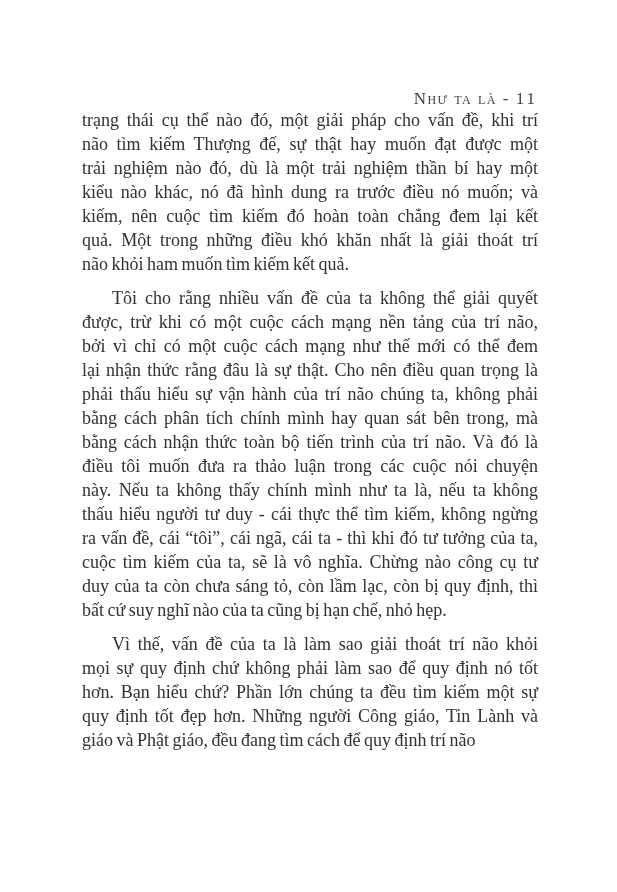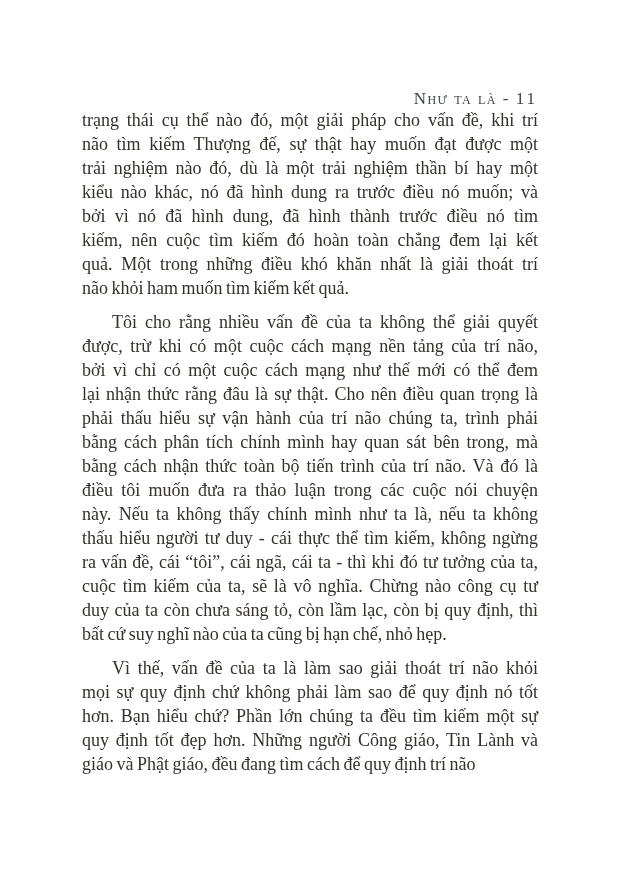--- a/index.html
+++ b/index.html
@@ -61,31 +61,30 @@
 <div class="page">
   <div class="running-header">
     <span>Như ta là</span><span> - </span><span class="pageno">11</span>
   </div>
   <div class="body-text">
       <div class="para">
         <div class="line">trạng thái cụ thể nào đó, một giải pháp cho vấn đề, khi trí</div>
         <div class="line">não tìm kiếm Thượng đế, sự thật hay muốn đạt được một</div>
         <div class="line">trải nghiệm nào đó, dù là một trải nghiệm thần bí hay một</div>
         <div class="line">kiểu nào khác, nó đã hình dung ra trước điều nó muốn; và</div>
-        <div class="line">bởi vì nó đã hình dung, đã hình thành trước điều nó tìm</div>
         <div class="line">kiếm, nên cuộc tìm kiếm đó hoàn toàn chẳng đem lại kết</div>
         <div class="line">quả. Một trong những điều khó khăn nhất là giải thoát trí</div>
         <div class="line para-last">não khỏi ham muốn tìm kiếm kết quả.</div>
       </div>
       <div class="para">
         <div class="line indent">Tôi cho rằng nhiều vấn đề của ta không thể giải quyết</div>
         <div class="line">được, trừ khi có một cuộc cách mạng nền tảng của trí não,</div>
         <div class="line">bởi vì chỉ có một cuộc cách mạng như thế mới có thể đem</div>
         <div class="line">lại nhận thức rằng đâu là sự thật. Cho nên điều quan trọng là</div>
-        <div class="line">phải thấu hiểu sự vận hành của trí não chúng ta, trình phải</div>
+        <div class="line">phải thấu hiểu sự vận hành của trí não chúng ta, không phải</div>
         <div class="line">bằng cách phân tích chính mình hay quan sát bên trong, mà</div>
         <div class="line">bằng cách nhận thức toàn bộ tiến trình của trí não. Và đó là</div>
         <div class="line">điều tôi muốn đưa ra thảo luận trong các cuộc nói chuyện</div>
         <div class="line">này. Nếu ta không thấy chính mình như ta là, nếu ta không</div>
         <div class="line">thấu hiểu người tư duy - cái thực thể tìm kiếm, không ngừng</div>
         <div class="line">ra vấn đề, cái “tôi”, cái ngã, cái ta - thì khi đó tư tưởng của ta,</div>
         <div class="line">cuộc tìm kiếm của ta, sẽ là vô nghĩa. Chừng nào công cụ tư</div>
         <div class="line">duy của ta còn chưa sáng tỏ, còn lầm lạc, còn bị quy định, thì</div>
         <div class="line para-last">bất cứ suy nghĩ nào của ta cũng bị hạn chế, nhỏ hẹp.</div>
       </div>

